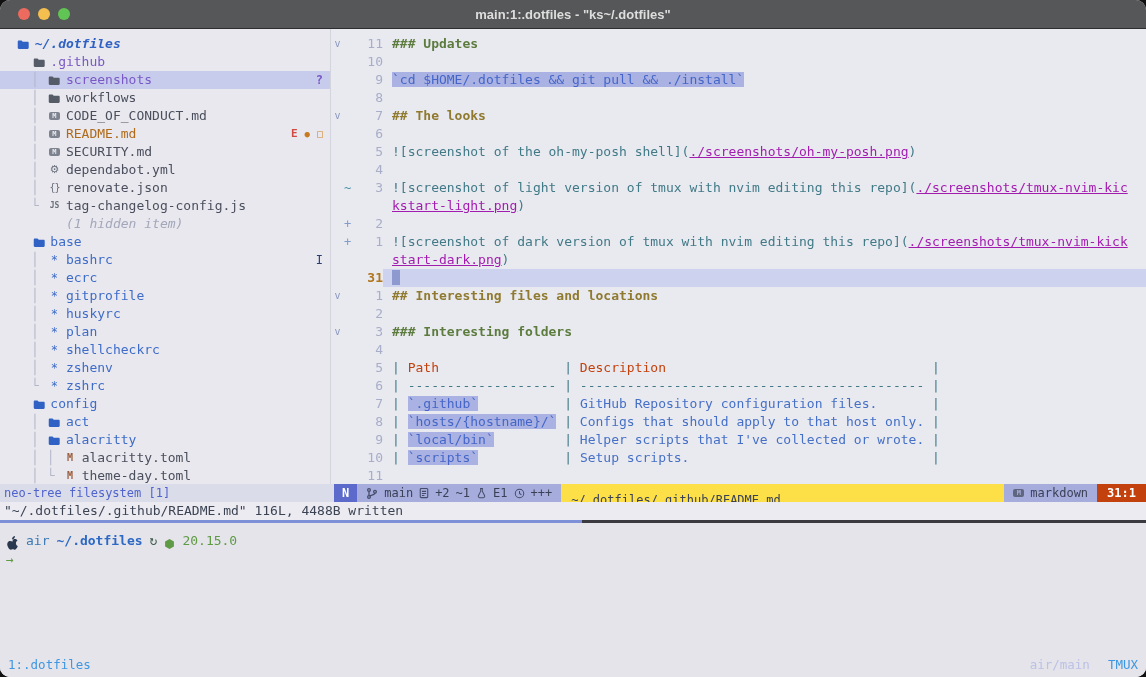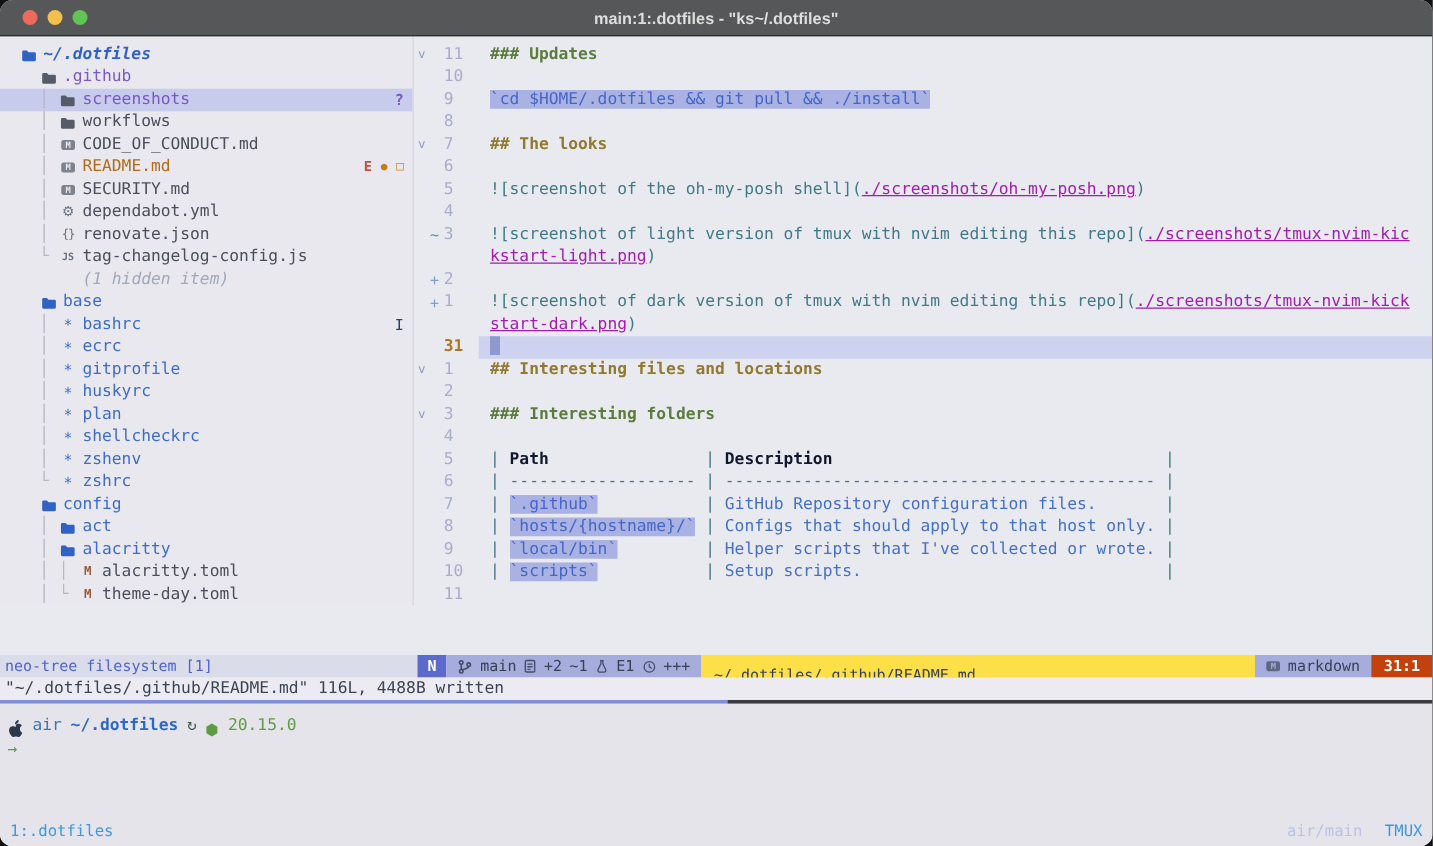--- a/index.html
+++ b/index.html
@@ -41,34 +41,34 @@
   .gearic{color:#6b707d;font-size:11px;font-family:"DejaVu Sans",sans-serif;}
   .bracic{color:#6b707d;font-size:10px;letter-spacing:-1px;}
   .jsic{color:#6b707d;font-size:8px;font-weight:bold;}
   .staric{color:#3e6cc8;font-size:12px;}
   
   .editor{flex:1;padding-top:6px;overflow:hidden;}
   .eline{display:flex;height:18px;line-height:18px;}
   .fold{width:13px;flex:0 0 13px;text-align:center;color:#8c9ac0;font-size:10px;}
   .sign{width:11px;flex:0 0 11px;color:#7e9ccc;font-size:12px;}
   .sign.chg{color:#4e94a8;}
-  .lnum{width:28px;flex:0 0 28px;text-align:left;color:#a8adc8;}
+  .lnum{width:28px;flex:0 0 28px;text-align:right;color:#a8adc8;}
   .lnum.curn{color:#b0761f;font-weight:bold;}
   .etext{padding-left:9px;white-space:pre;flex:1;}
   .eline.cur .etext{background:#cdd2ee;}
   .cursorblk{display:inline-block;width:8px;height:15px;background:#8d99cf;vertical-align:-3px;}
   .h2{color:#8f7a2f;font-weight:bold;}
   .h3{color:#5c7c3e;font-weight:bold;}
   .img{color:#417a87;}
   .link{color:#a21caf;text-decoration:underline;}
   .code{color:#4566c8;background:#a9b2e2;}
   .pipe{color:#417a87;} .dash{color:#417a87;}
-  .th{color:#0f172a;font-weight:bold;} .td{color:#4570c6;}
-  
-  .statusrow{height:18px;flex:0 0 18px;display:flex;font-size:12px;margin-top:40px;}
+  .th{color:#c2410c;font-weight:normal;} .td{color:#4570c6;}
+  
+  .statusrow{height:18px;flex:0 0 18px;display:flex;font-size:12px;}
   .neostatus{width:330px;flex:0 0 330px;background:#dadcea;color:#4f63cc;padding-left:4px;line-height:18px;}
   .lualine{flex:1;display:flex;line-height:18px;}
   .seg{display:flex;align-items:center;}
   .seg.mode{background:#5b6acb;color:#fff;font-weight:bold;padding:0 8px;}
   .seg.left{background:#a6addd;color:#3a4156;padding:0 9px;gap:6px;}
   .seg.path{background:#fde047;color:#3a4156;padding:16px 10px;flex:1;}
   .seg.ft{background:#a6addd;color:#3a4156;padding:0 9px;gap:6px;}
   .seg.pos{background:#c2410c;color:#fff;font-weight:bold;padding:0 10px;}
   .sic{display:inline-flex;color:#454c6a;}
   .mdbadge{display:inline-block;background:#5f6680;color:#a6addd;font-size:7px;line-height:8px;width:11px;height:8px;

